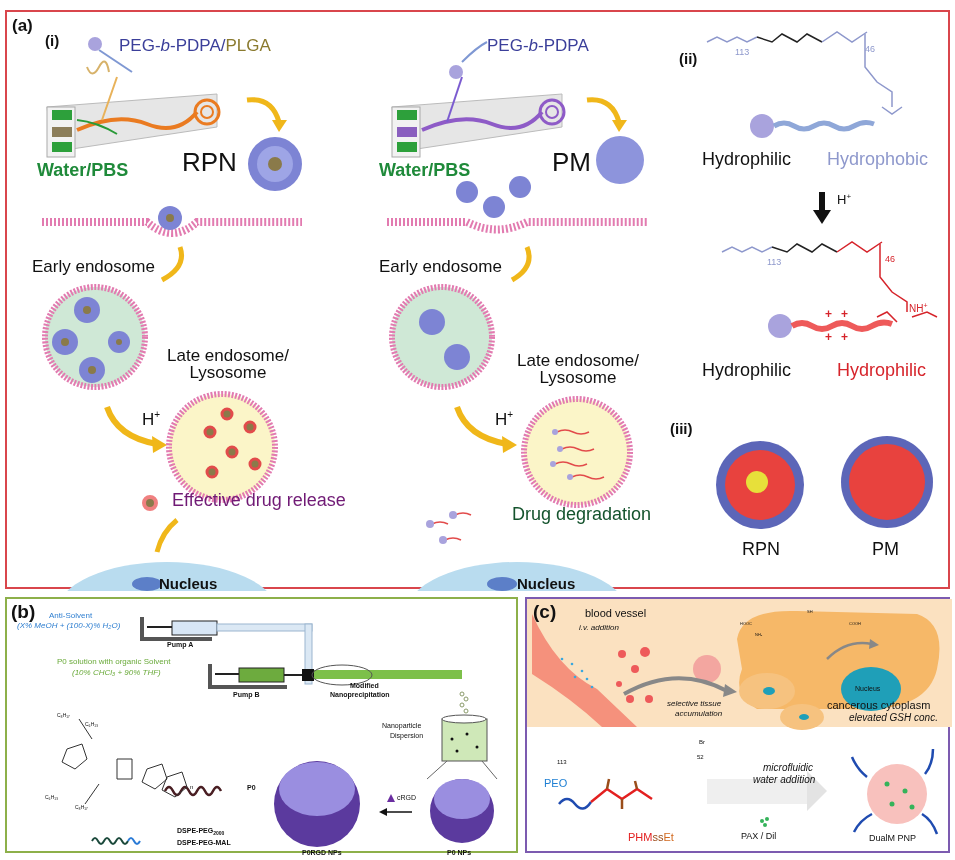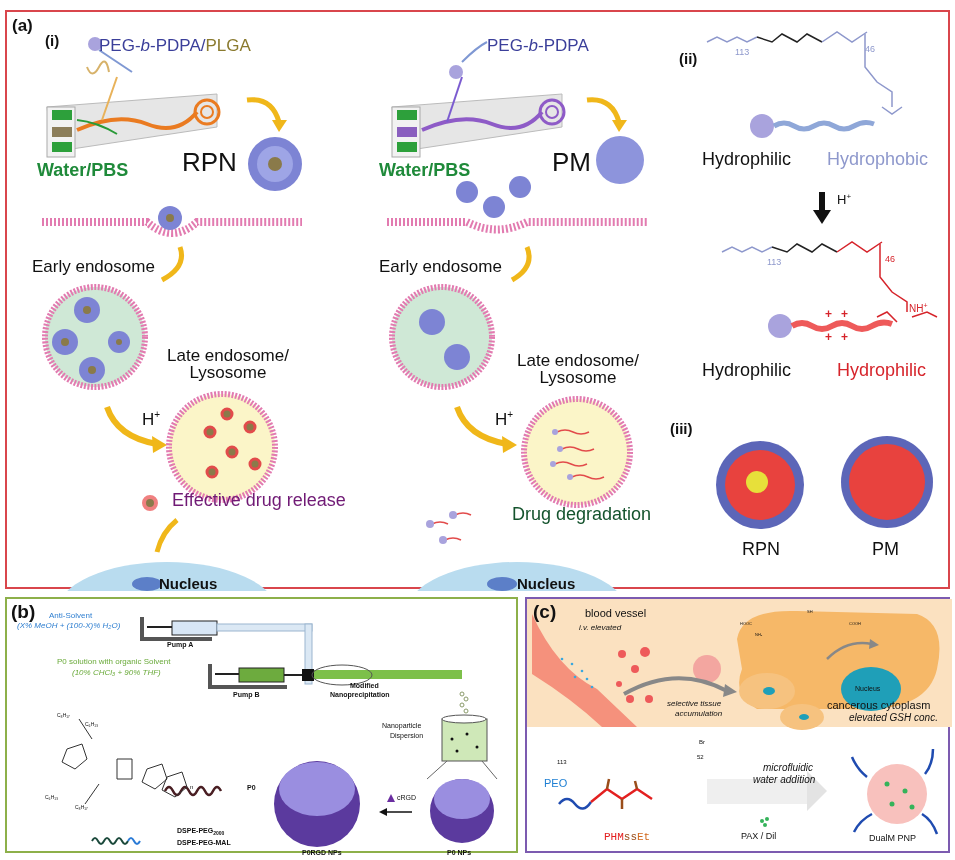--- a/index.html
+++ b/index.html
@@ -154,21 +154,21 @@
     </g>
     <g>
       <circle cx="880" cy="470" r="46" fill="#4a55b0" opacity="0.9"></circle>
       <circle cx="880" cy="470" r="38" fill="#e8423e"></circle>
     </g>
   </svg>
 
   <span class="t lbl" style="left:5px;top:4px;">(a)</span>
   <span class="t sub" style="left:38px;top:20px;">(i)</span>
 
-  <span class="t" style="left:92px;top:24px;font-size:17px;">
+  <span class="t" style="left:112px;top:24px;font-size:17px;">
     <span style="color:#3b3f9a">PEG-</span><span style="color:#3b3f9a" class="it">b</span><span style="color:#3b3f9a">-PDPA/</span><span style="color:#8a7a2e">PLGA</span>
   </span>
   <span class="t" style="left:30px;top:148px;font-size:18px;color:#1f8a3a;font-weight:bold;">Water/PBS</span>
   <span class="t" style="left:175px;top:135px;font-size:26px;">RPN</span>
   <span class="t" style="left:25px;top:245px;font-size:17px;">Early endosome</span>
   <span class="t" style="left:160px;top:335px;font-size:17px;line-height:17px;text-align:center;"><span>Late endosome/</span><br><span>Lysosome</span></span>
   <span class="t" style="left:135px;top:397px;font-size:17px;"><span>H</span><sup style="font-size:10px">+</sup></span>
   <span class="t" style="left:165px;top:478px;font-size:18px;color:#701a75;">Effective drug release</span>
   <span class="t bold" style="left:152px;top:563px;font-size:15px;">Nucleus</span>
 
@@ -343,32 +343,32 @@
     </g>
     <g fill="#35b35a">
         <circle cx="360" cy="185" r="2.5"></circle>
         <circle cx="378" cy="192" r="2.5"></circle>
         <circle cx="365" cy="205" r="2.5"></circle>
         <circle cx="385" cy="208" r="2.5"></circle>
       </g>
   </svg>
   <span class="t lbl" style="left:6px;top:2px;font-size:19px;">(c)</span>
   <span class="t" style="left:42px;top:8px;font-size:11px;margin-left:16px;">blood vessel</span>
-  <span class="t it" style="left:52px;top:24px;font-size:8px;">i.v. elevated</span>
+  <span class="t it" style="left:52px;top:24px;font-size:8px;">i.v. addition</span>
   <span class="t it" style="left:140px;top:100px;font-size:8px;">selective tissue</span>
   <span class="t it" style="left:148px;top:110px;font-size:8px;">accumulation</span>
   <span class="t" style="left:213px;top:22px;font-size:4px;">HOOC</span>
   <span class="t" style="left:280px;top:10px;font-size:4px;">SH</span>
   <span class="t" style="left:322px;top:22px;font-size:4px;">COOH</span>
   <span class="t" style="left:228px;top:33px;font-size:4px;">NH₂</span>
   <span class="t" style="left:328px;top:86px;font-size:7px;">Nucleus</span>
   <span class="t" style="left:300px;top:100px;font-size:11px;">cancerous cytoplasm</span>
   <span class="t it" style="left:322px;top:113px;font-size:10px;">elevated GSH conc.</span>
   <span class="t" style="left:30px;top:160px;font-size:6px;">113</span>
   <span class="t" style="left:170px;top:155px;font-size:6px;">52</span>
   <span class="t" style="left:172px;top:140px;font-size:6px;">Br</span>
   <span class="t" style="left:17px;top:178px;font-size:11px;color:#1e7fd3;">PEO</span>
-  <span class="t" style="left:77px;top:232px;font-size:11px;font-family:Liberation Mono, monospace;"><span style="color:#e32020">PHM</span><span style="color:#9a4d1a">ss</span><span style="color:#d2691e">Et</span></span>
+  <span class="t" style="left:101px;top:232px;font-size:11px;"><span style="color:#e32020">PHM</span><span style="color:#9a4d1a">ss</span><span style="color:#d2691e">Et</span></span>
   <span class="t it" style="left:236px;top:163px;font-size:10px;">microfluidic</span>
   <span class="t it" style="left:226px;top:175px;font-size:10px;">water addition</span>
   <span class="t" style="left:214px;top:232px;font-size:9px;">PAX / Dil</span>
   <span class="t" style="left:342px;top:234px;font-size:9px;">DualM PNP</span>
 </div>
 
 </body></html>

